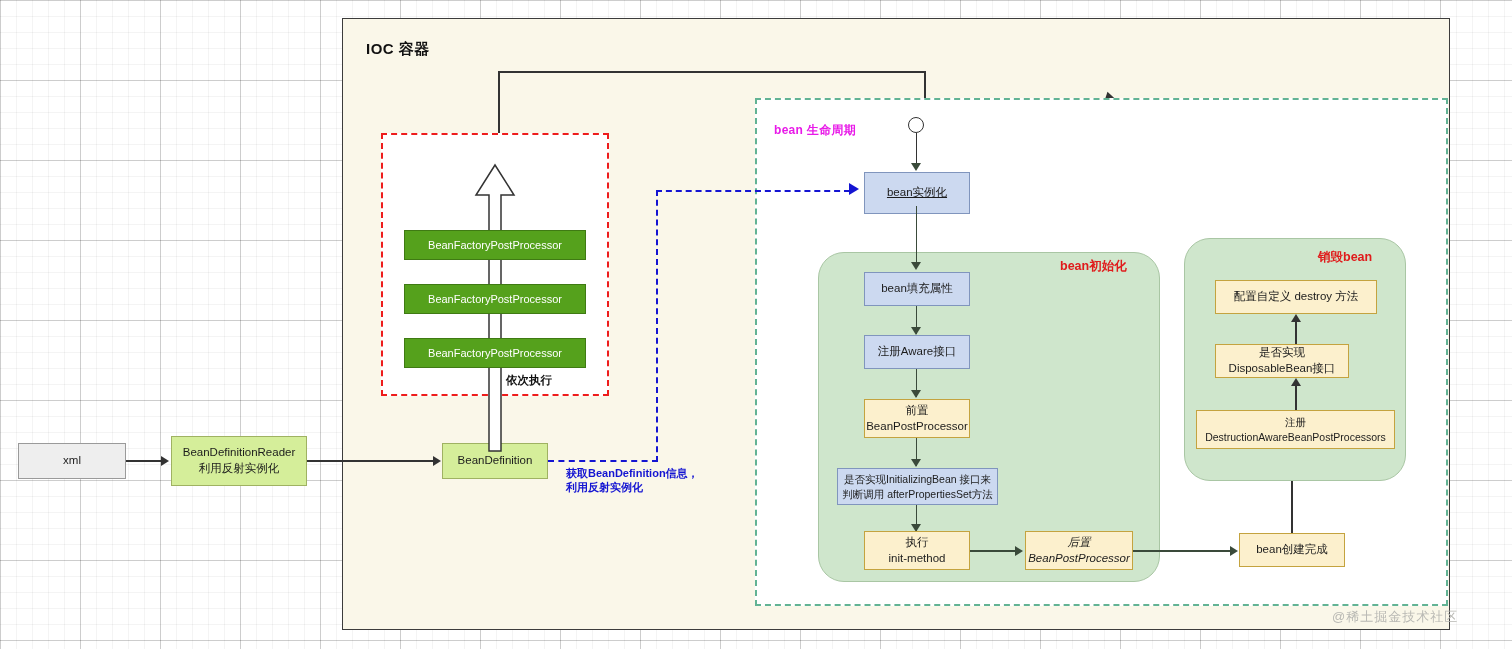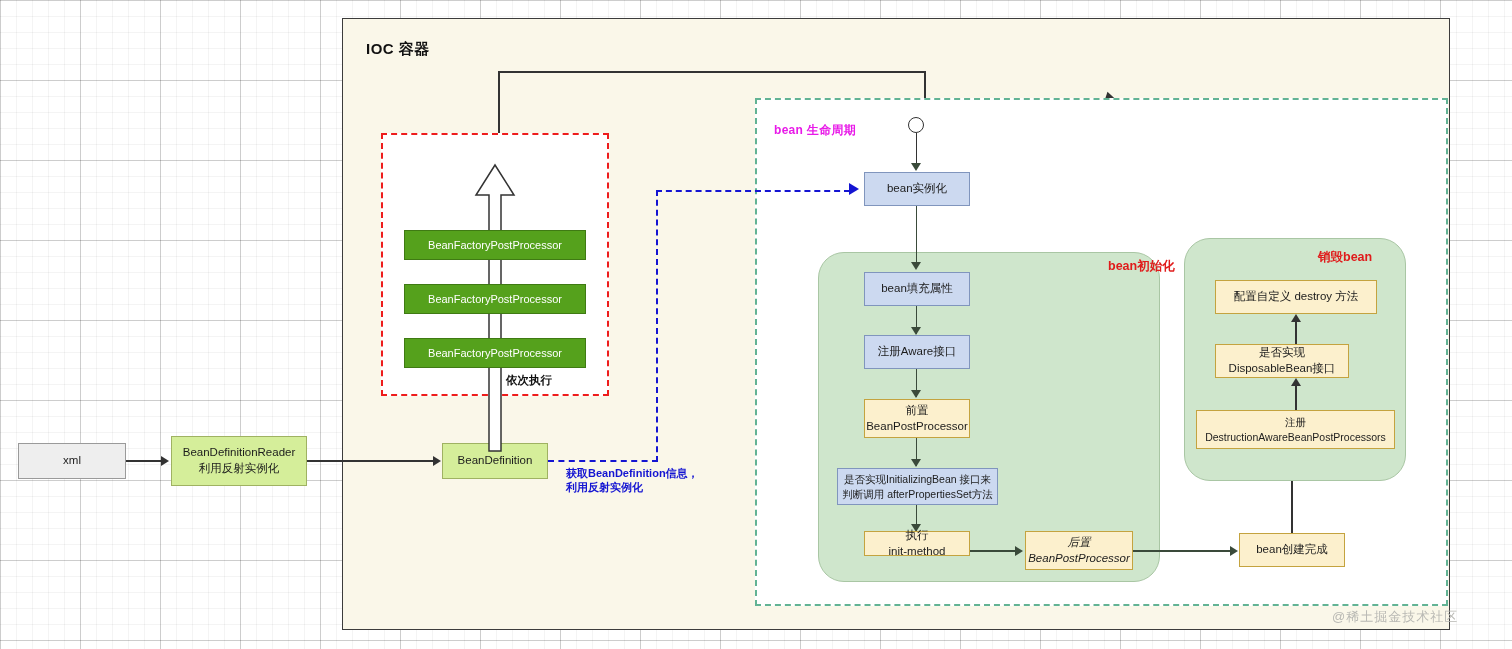--- a/index.html
+++ b/index.html
@@ -193,34 +193,34 @@
   <div class="abs line-h" style="left:924px; top:102px; width:190px;"></div>
   <div class="abs" style="left:1106px; top:93px; width:0; height:0; border-top:4px solid transparent; border-bottom:4px solid transparent; border-left:9px solid #333; transform:rotate(18deg);"></div>
 
   <div class="abs" id="lifecycle-frame"></div>
   <div class="abs" id="lifecycle-label">bean 生命周期</div>
 
   <div class="abs" id="start-circle"></div>
   <div class="abs line-v" style="left:915.5px; top:133px; height:32px;"></div>
   <div class="abs arrow-d" style="left:911px; top:163px;"></div>
 
-  <div class="abs node node-blue" style="left:864px; top:172px; width:106px; height:34px;">bean实例化</div>
+  <div class="abs node node-blue" style="left:864px; top:172px; width:106px; height:42px;text-decoration:underline;">bean实例化</div>
 
   <div class="abs bdash-h" style="left:548px; top:460px; width:110px;"></div>
   <div class="abs bdash-v" style="left:656px; top:190px; height:272px;"></div>
   <div class="abs bdash-h" style="left:656px; top:190px; width:194px;"></div>
   <div class="abs arrow-r-blue" style="left:849px; top:183px;"></div>
 
   <div class="abs" id="bd-note">
     <div>获取BeanDefinition信息，</div>
     <div>利用反射实例化</div>
   </div>
 
   <div class="abs region-green" style="left:818px; top:252px; width:342px; height:330px;"></div>
-  <div class="abs region-label" style="left:1108px; top:258px;">bean初始化</div>
+  <div class="abs region-label" style="left:1060px; top:258px;">bean初始化</div>
 
   <div class="abs line-dark-v" style="left:915.5px; top:206px; height:58px;"></div>
   <div class="abs arrow-d" style="left:911px; top:262px;"></div>
 
   <div class="abs node node-blue" style="left:864px; top:272px; width:106px; height:34px;">bean填充属性</div>
 
   <div class="abs line-dark-v" style="left:915.5px; top:306px; height:28px;"></div>
   <div class="abs arrow-d" style="left:911px; top:327px;"></div>
 
   <div class="abs node node-blue" style="left:864px; top:335px; width:106px; height:34px;">注册Aware接口</div>
@@ -237,21 +237,21 @@
   <div class="abs arrow-d" style="left:911px; top:459px;"></div>
 
   <div class="abs node node-blue" style="left:837px; top:468px; width:161px; height:37px; flex-direction:column; font-size:10.5px;">
     <span>是否实现InitializingBean 接口来</span>
     <span>判断调用 afterPropertiesSet方法</span>
   </div>
 
   <div class="abs line-dark-v" style="left:915.5px; top:505px; height:26px;"></div>
   <div class="abs arrow-d" style="left:911px; top:524px;"></div>
 
-  <div class="abs node node-yellow" style="left:864px; top:531px; width:106px; height:25px; flex-direction:column;">
+  <div class="abs node node-yellow" style="left:864px; top:531px; width:106px; height:39px; flex-direction:column;">
     <span>执行</span>
     <span>init-method</span>
   </div>
 
   <div class="abs line-dark-h" style="left:970px; top:550px; width:47px;"></div>
   <div class="abs arrow-r-dark" style="left:1015px; top:545.5px;"></div>
 
   <div class="abs node node-yellow" style="left:1025px; top:531px; width:108px; height:39px; flex-direction:column;font-style:italic;">
     <span>后置</span>
     <span>BeanPostProcessor</span>

